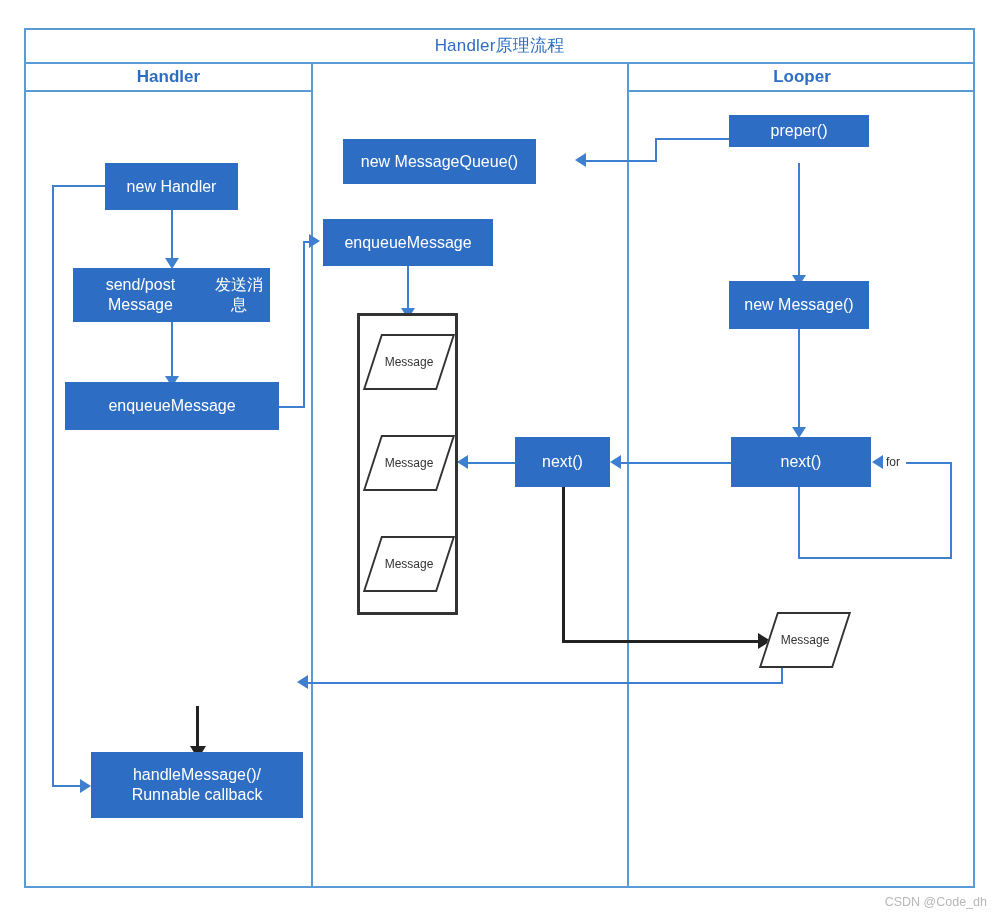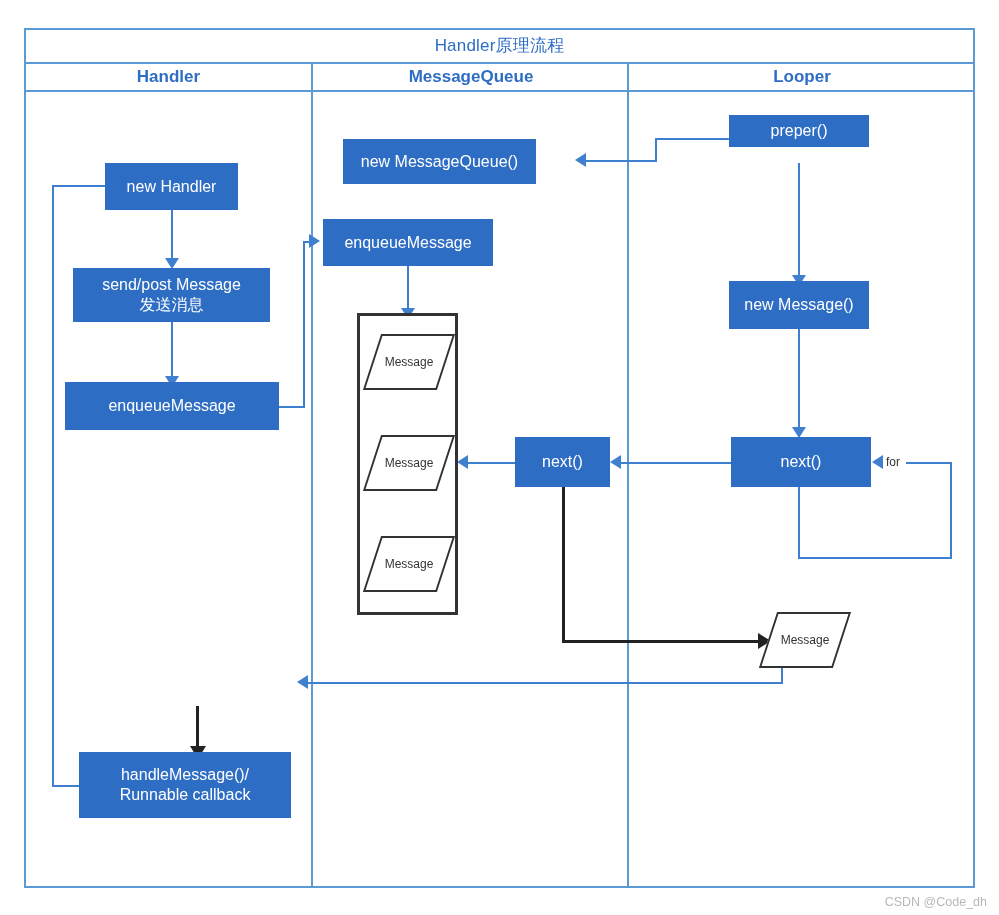--- a/index.html
+++ b/index.html
@@ -71,23 +71,20 @@
 
   <div class="frame"></div>
 
   <div class="title-row">
     <span class="t">Handler原理流程</span>
   </div>
 
   <div class="lane-hdr lh0">
     <span class="t">Handler</span>
   </div>
-  <div class="lane-hdr lh1">
-    <span class="t">MessageQueue</span>
-  </div>
   <div class="lane-hdr lh2">
     <span class="t">Looper</span>
   </div>
 
   <div class="lane-div ld0"></div>
   <div class="lane-div ld1"></div>
 
   <div class="ln vl" style="left:171px;top:210px;height:50px;"></div>
   <div class="ah down" style="left:165px;top:258px;"></div>
 
@@ -149,31 +146,31 @@
   <div class="ah left" style="left:872px;top:455px;"></div>
 
   <div class="ln vl" style="left:781px;top:666px;height:18px;"></div>
   <div class="ln hl" style="left:308px;top:682px;width:475px;"></div>
   <div class="ah left" style="left:297px;top:675px;"></div>
 
   <div class="node" style="left:105px;top:163px;width:133px;height:47px;">
     <span>new Handler</span>
   </div>
 
-  <div class="node" style="left:73px;top:268px;width:197px;height:54px;flex-direction:column;">
+  <div class="node" style="left:73px;top:268px;width:197px;height:54px;flex-direction:row;">
     <span>send/post Message</span>
     <span>发送消息</span>
   </div>
 
   <div class="node" style="left:65px;top:382px;width:214px;height:48px;">
     <span>enqueueMessage</span>
   </div>
 
 
-  <div class="node" style="left:79px;top:752px;width:212px;height:66px;flex-direction:column;">
+  <div class="node" style="left:91px;top:752px;width:212px;height:66px;flex-direction:column;">
     <span>handleMessage()/</span>
     <span>Runnable callback</span>
   </div>
 
   <div class="node" style="left:343px;top:139px;width:193px;height:45px;">
     <span>new MessageQueue()</span>
   </div>
 
   <div class="node" style="left:323px;top:219px;width:170px;height:47px;">
     <span>enqueueMessage</span>

